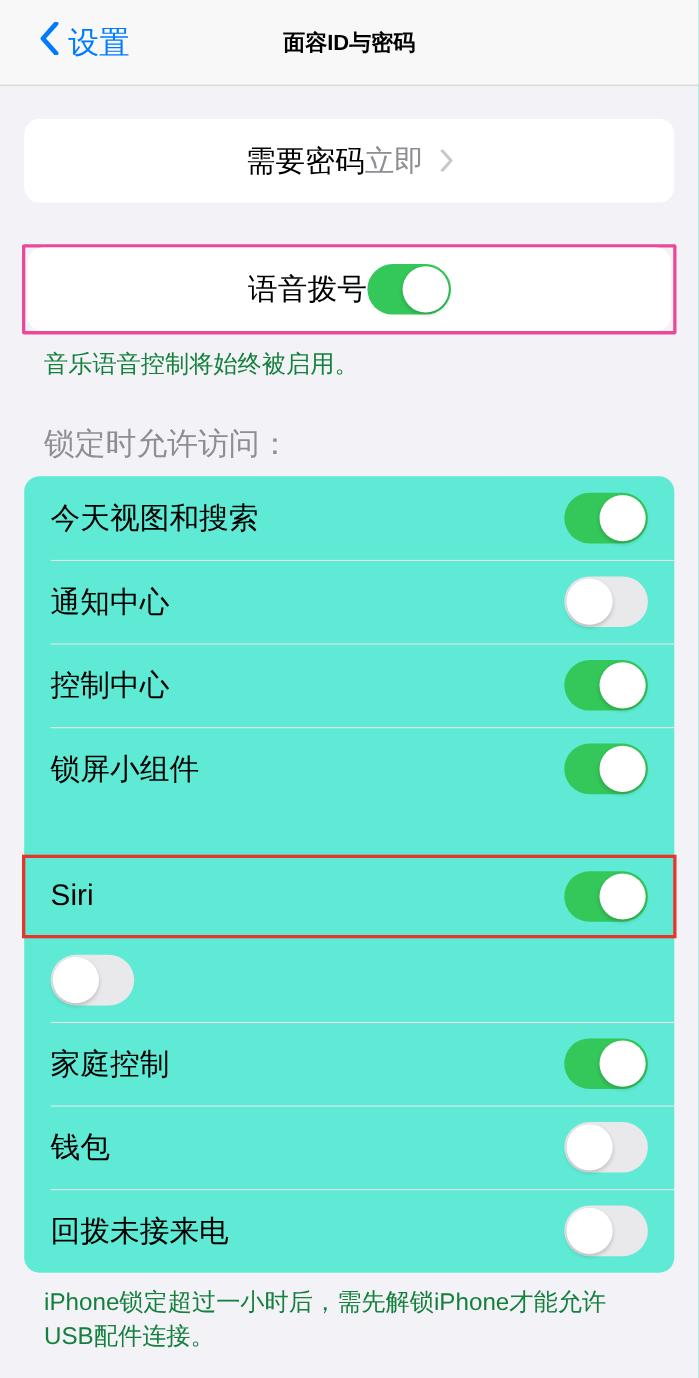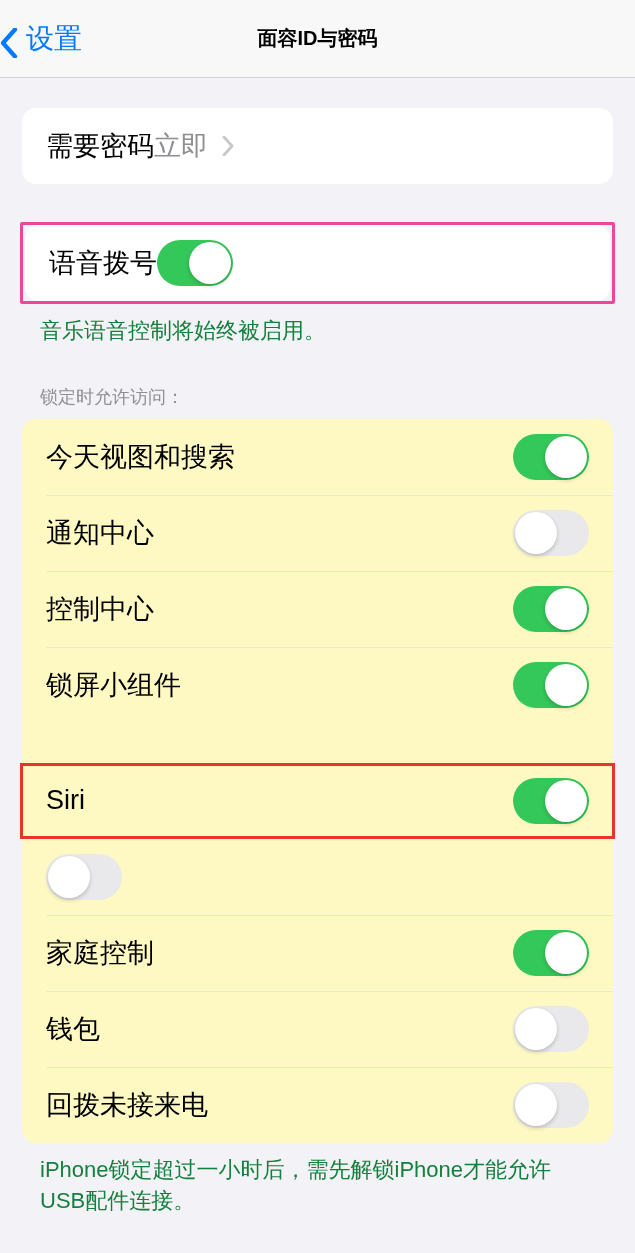--- a/index.html
+++ b/index.html
@@ -17,24 +17,25 @@
     .header {
       display: flex;
       align-items: center;
       height: 78px;
       background: #f8f8f8;
       border-bottom: 1px solid #d1d1d6;
       position: relative;
     }
     .back-button {
       display: flex;
-      align-items: flex-end;
+      align-items: flex-start;
       color: #007aff;
       font-size: 28px;
       cursor: pointer;
+      margin-left: 36px;
     }
     .back-chevron {
       width: 18px;
       height: 30px;
       margin-right: 8px;
     }
     .header-title {
       position: absolute;
       left: 50%;
       transform: translateX(-50%);
@@ -47,21 +48,21 @@
     }
     .group {
       background: #fff;
       border-radius: 14px;
       margin: 0 22px;
       overflow: hidden;
     }
     .row {
       display: flex;
       align-items: center;
-      justify-content: flex-start;
+      justify-content: center;
       padding: 0 24px;
       min-height: 76px;
       position: relative;
     }
     .row-label {
       font-size: 27px;
       color: #000;
     }
     .row-value {
       display: flex;
@@ -102,38 +103,38 @@
     .toggle.off .toggle-knob {
       left: 2px;
     }
     .footer-text {
       font-size: 22px;
       color: #15803d;
       padding: 12px 40px 0 40px;
       line-height: 1.4;
     }
     .section-header {
-      font-size: 18px;
+      font-size: 28px;
       color: #8e8e93;
       padding: 0 40px 10px 40px;
     }
     .spacer-md {
       height: 38px;
     }
     .highlight-box {
       border: 3px solid #ec4899;
       margin: 0 20px;
       border-radius: 2px;
     }
     .highlight-box .group {
       margin: 0 2px;
       border-radius: 14px;
     }
     .group-lock {
-      background: #fef9c3;
+      background: #5eead4;
       border-radius: 14px;
       margin: 0 22px;
       overflow: visible;
       position: relative;
       text-align: right;
     }
     .row-lock {
       display: flex;
       align-items: center;
       justify-content: space-between;

